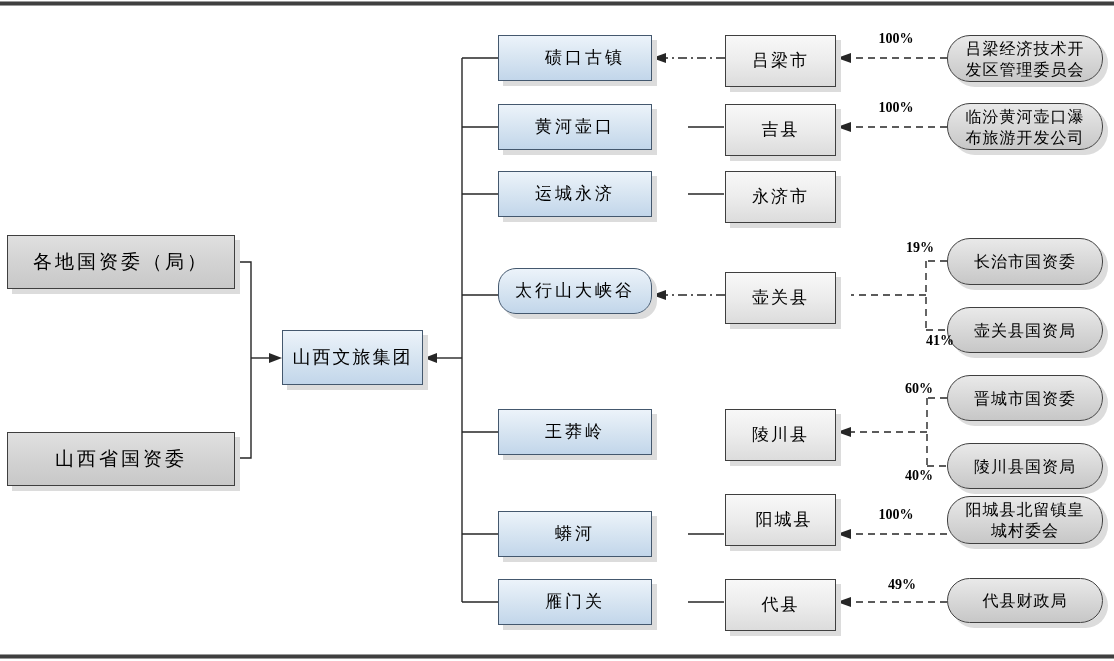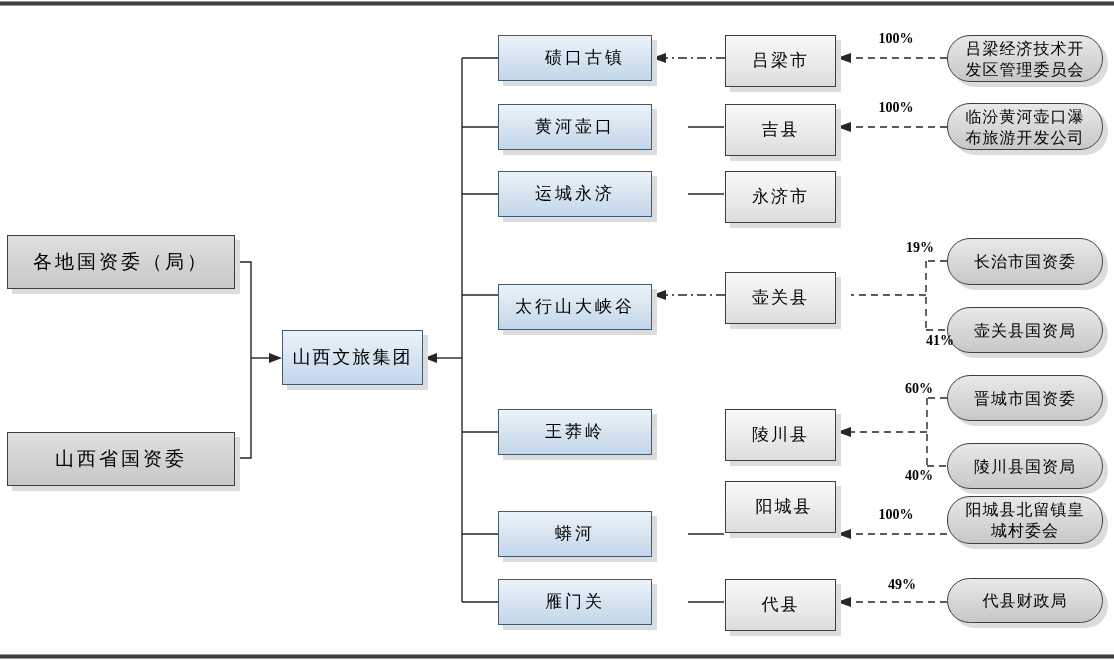--- a/index.html
+++ b/index.html
@@ -97,21 +97,21 @@
 
   <div class="box blue scenic-box" style="top:35px;padding-left:20px;">
       <span>碛口古镇</span>
     </div>
   <div class="box blue scenic-box" style="top:104px;">
       <span>黄河壶口</span>
     </div>
   <div class="box blue scenic-box" style="top:171px;">
       <span>运城永济</span>
     </div>
-  <div class="box blue scenic-box" style="top:284px;">
+  <div class="box blue scenic-box" style="top:268px;border-radius:18px;">
       <span>太行山大峡谷</span>
     </div>
   <div class="box blue scenic-box" style="top:409px;">
       <span>王莽岭</span>
     </div>
   <div class="box blue scenic-box" style="top:511px;">
       <span>蟒河</span>
     </div>
   <div class="box blue scenic-box" style="top:579px;">
       <span>雁门关</span>
@@ -125,21 +125,21 @@
     </div>
   <div class="box midgray region-box" style="top:171px;">
       <span>永济市</span>
     </div>
   <div class="box midgray region-box" style="top:272px;">
       <span>壶关县</span>
     </div>
   <div class="box midgray region-box" style="top:409px;">
       <span>陵川县</span>
     </div>
-  <div class="box midgray region-box" style="top:481px;padding-left:7px;">
+  <div class="box midgray region-box" style="top:494px;padding-left:7px;">
       <span>阳城县</span>
     </div>
   <div class="box midgray region-box" style="top:579px;">
       <span>代县</span>
     </div>
 
   <div class="box holder holder-box" style="top:35px;height:47px;">
       <span>吕梁经济技术开发区管理委员会</span>
     </div>
   <div class="box holder holder-box" style="top:103px;height:47px;">

